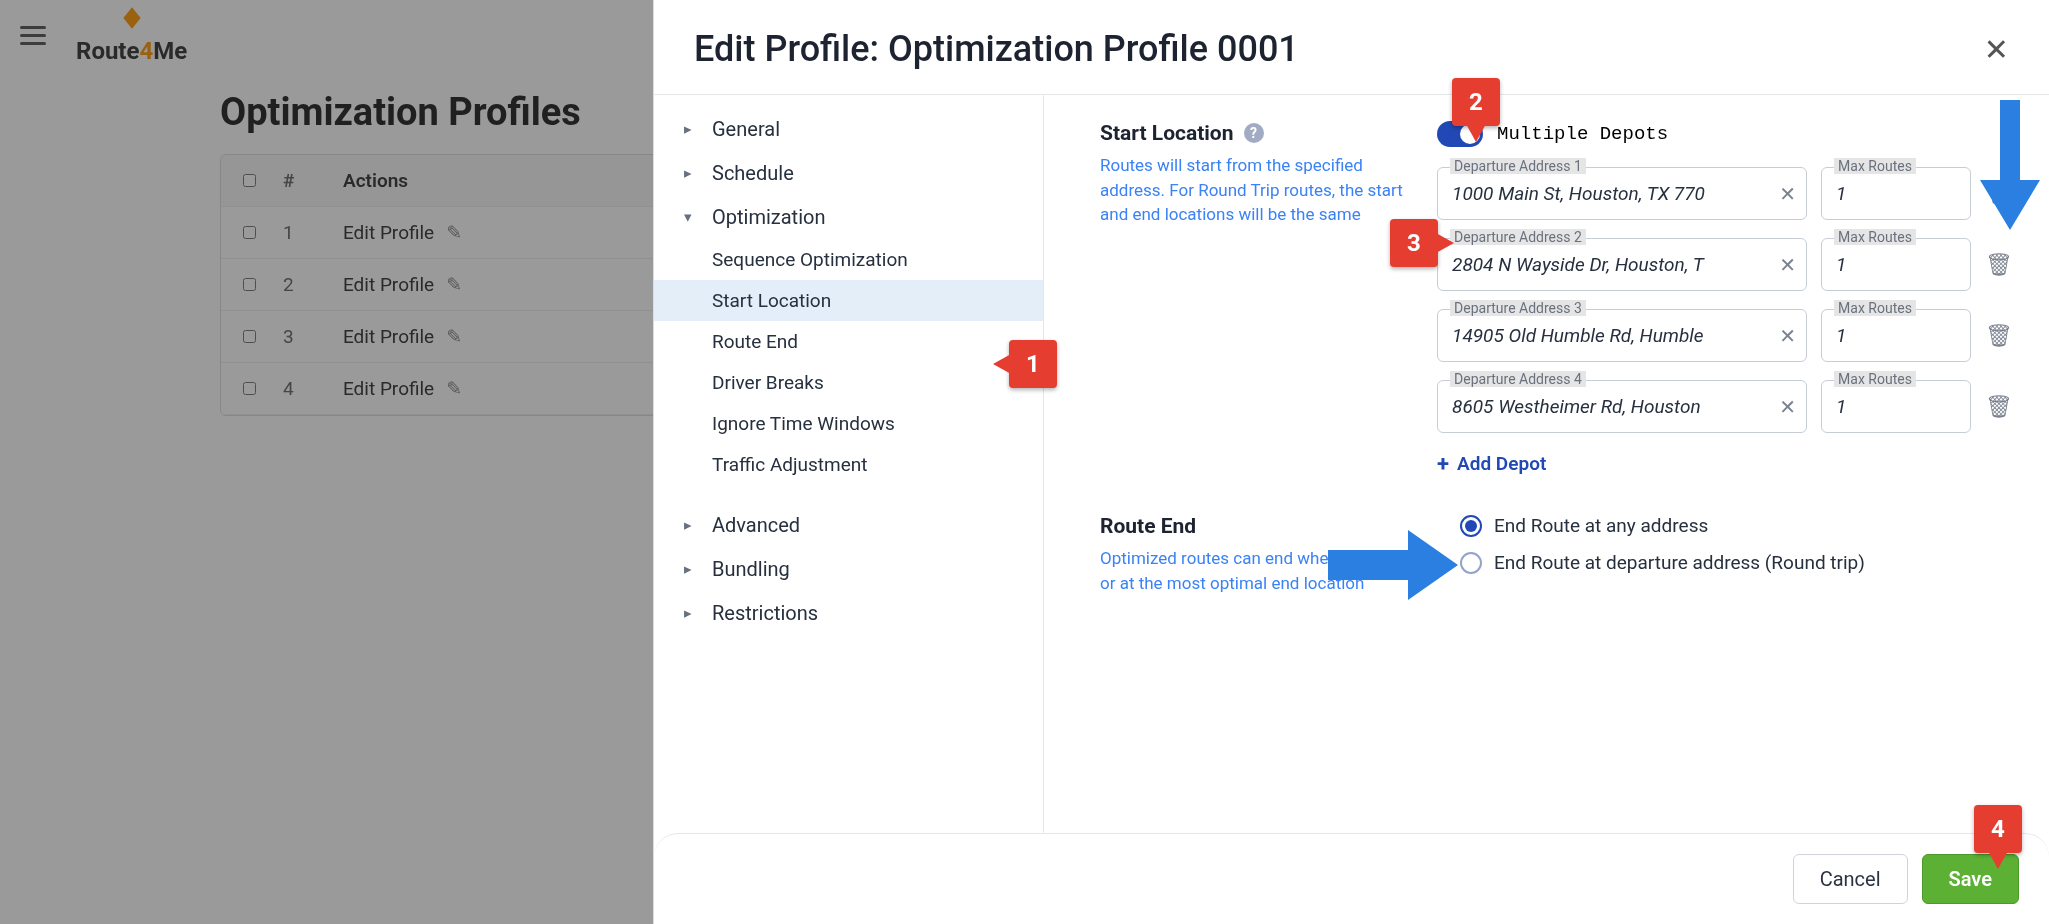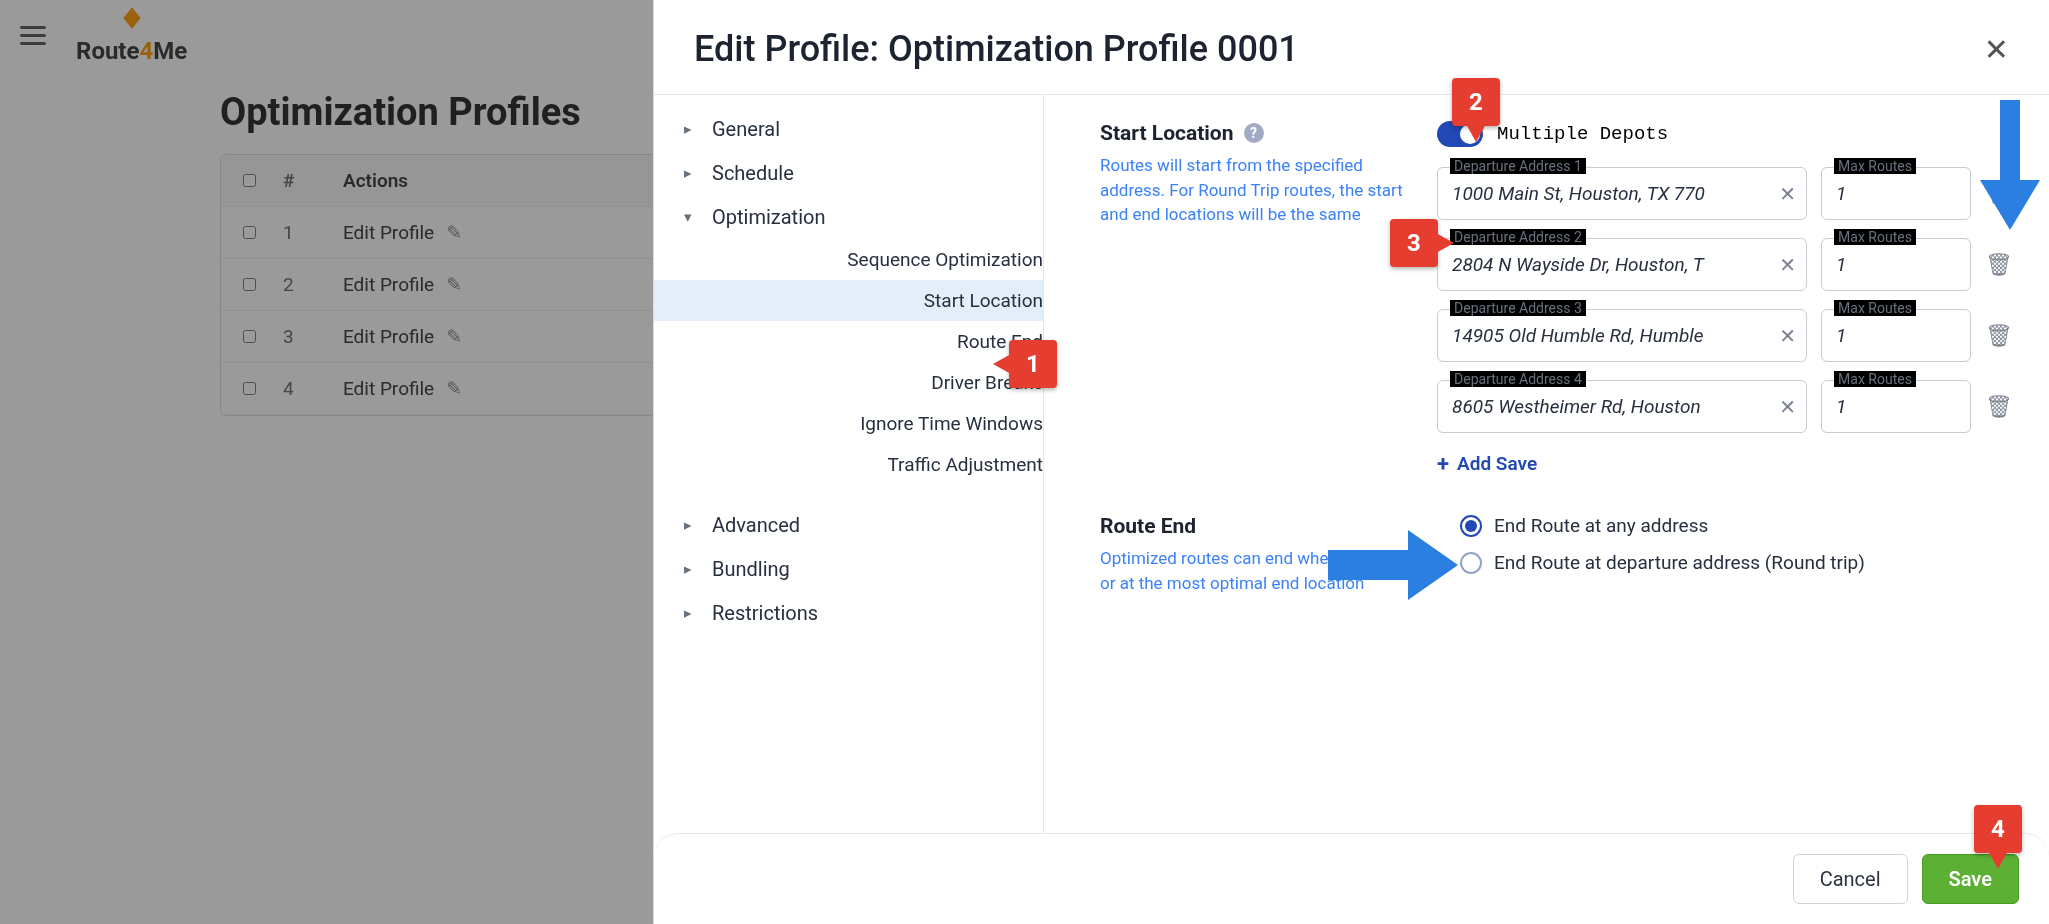--- a/index.html
+++ b/index.html
@@ -29,41 +29,41 @@
   .close-icon { font-size:30px; color:#555; cursor:pointer; background:none; border:none;}
   .modal-body { flex:1; display:flex; overflow:hidden;}
   .modal-footer { border-top:1px solid #e5e7eb; padding:20px 30px; display:flex; justify-content:flex-end; gap:14px;border-radius:24px;}
   .btn { padding:12px 26px; font-size:20px; border-radius:6px; cursor:pointer;}
   .btn-cancel { background:#fff; border:1px solid #d0d4da; color:#2c3340;}
   .btn-save { background:#5cb034; border:1px solid #4a9a27; color:#fff; font-weight:600;}
   
   .side-nav { width:390px; border-right:1px solid #e5e7eb; padding:12px 0; overflow-y:auto;}
   .nav-item { display:flex; align-items:center; gap:10px; padding:10px 30px; font-size:20px; color:#27303f; cursor:pointer;}
   .nav-item .chev{width:18px; font-size:15px; color:#66707f;}
-  .nav-sub { padding-left:58px; font-size:19px; color:#27303f; padding-top:9px; padding-bottom:9px; cursor:pointer;text-align:right;}
+  .nav-sub { padding-left:58px; font-size:19px; color:#27303f; padding-top:9px; padding-bottom:9px; cursor:pointer;}
   .nav-sub.active { background:#e4eef9; }
   
   .content { flex:1; padding:26px 36px 26px 56px; overflow-y:auto; position:relative;}
   .section { display:flex; gap:30px; margin-bottom:38px;}
   .sec-left { width:330px;}
   .sec-right { flex:1;}
   .sec-title { font-size:21px; font-weight:700; color:#1d2330; display:flex; align-items:center; gap:10px;}
   .helpq{width:20px;height:20px;border-radius:50%;background:#a1abc4;color:#fff;display:inline-flex;align-items:center;justify-content:center;font-size:14px;font-weight:700;}
   .sec-desc { font-size:17px; color:#3b82f6; margin-top:8px; line-height:1.45;}
   
   .toggle-row{display:flex;align-items:center;gap:14px;margin-bottom:20px;}
   .toggle{position:relative;width:46px;height:26px;background:#2149b5;border-radius:20px;cursor:pointer;}
   .toggle .knob{position:absolute;width:20px;height:20px;background:#fff;border-radius:50%;top:3px;right:3px;}
   .toggle-label{font-size:19px;color:#000000;font-family:Liberation Mono, monospace;}
   
   .depot-row{display:flex;align-items:center;gap:14px;margin-bottom:18px;}
   .field { position:relative; border:1px solid #c7cdd6; border-radius:6px; background:#fff;}
   .field.addr{width:370px;}
   .field.max{width:150px;}
-  .field-label{position:absolute;top:-10px;left:12px;background:#000000;padding:0 4px;font-size:14px;color:#6a717e;}
+  .field-label{position:absolute;top:-10px;left:12px;background:#e5e5e5;padding:0 4px;font-size:14px;color:#6a717e;}
   .field input{border:none;outline:none;width:100%;padding:14px 40px 14px 14px;font-size:19px;color:#27303f;background:transparent;font-style:italic;}
   .field.max input{padding-right:14px;}
   .clear-x{position:absolute;right:10px;top:50%;transform:translateY(-50%);color:#7b828f;font-size:20px;cursor:pointer;}
   .trash{background:none;border:none;color:#7b828f;font-size:22px;cursor:pointer;}
   .add-depot{display:flex;align-items:center;gap:8px;color:#2149b5;font-size:19px;font-weight:600;cursor:pointer;margin-top:6px;background:none;border:none;}
   .add-depot .plus{font-size:22px;font-weight:700;}
   
   .radio-row{display:flex;align-items:center;gap:12px;margin-bottom:14px;font-size:19px;color:#27303f;cursor:pointer;}
   .radio{width:22px;height:22px;border:2px solid #93a3c9;border-radius:50%;display:flex;align-items:center;justify-content:center;}
   .radio.sel{border-color:#2149b5;}
@@ -235,21 +235,21 @@
             </div>
             <div class="field max">
               <span class="field-label">Max Routes</span>
               <input value="1" style="">
             </div>
             <button class="trash">🗑</button>
           </div>
 
           <button class="add-depot">
             <span class="plus">+</span>
-            <span>Add Save</span>
+            <span>Add Depot</span>
           </button>
         </div>
       </div>
 
       <div class="section">
         <div class="sec-left">
           <div class="sec-title">
               <span>Route End</span>
             </div>
           <div class="sec-desc">Optimized routes can end where they start or at the most optimal end location</div>

